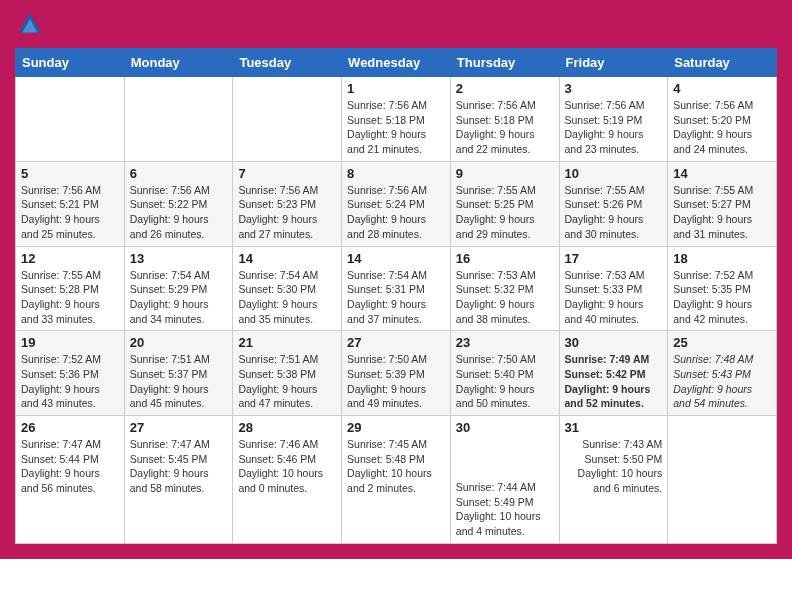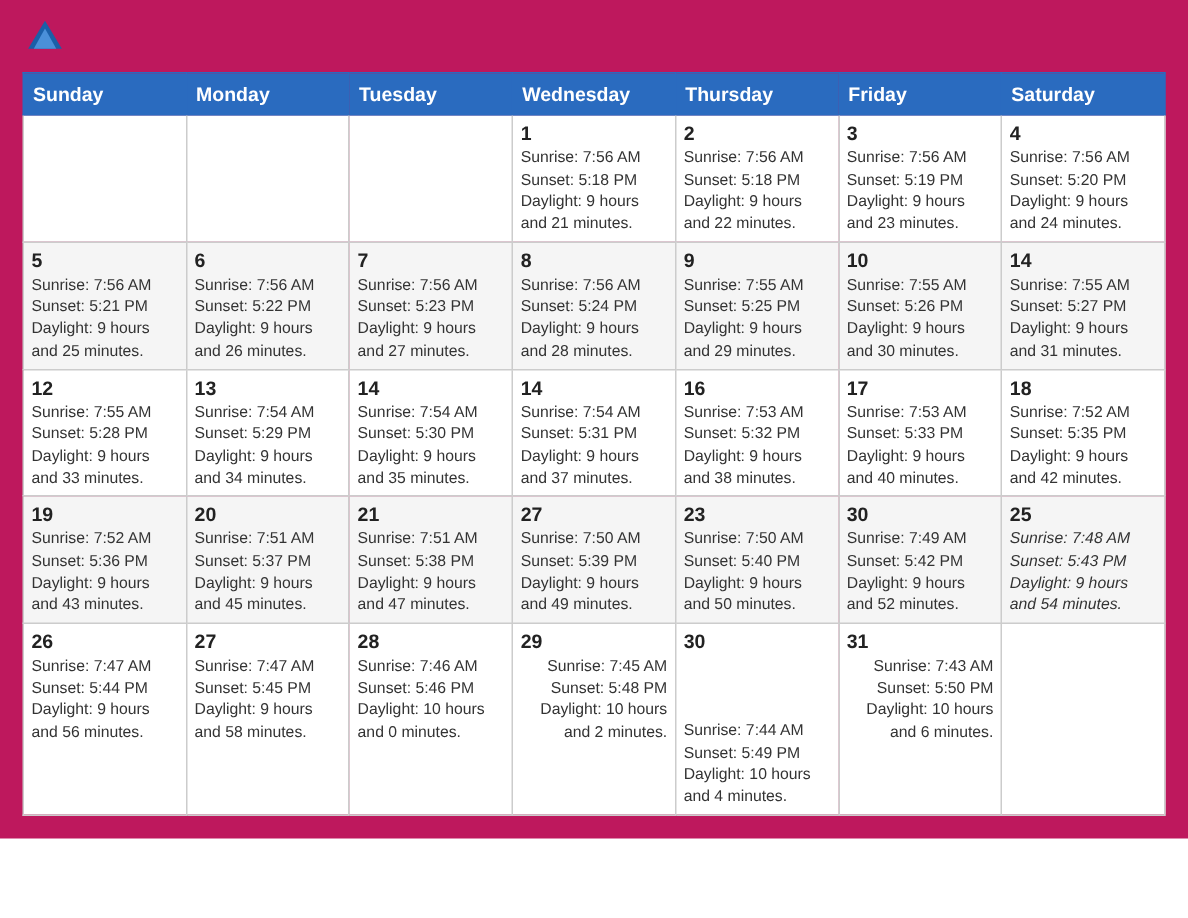--- a/index.html
+++ b/index.html
@@ -290,21 +290,21 @@
           </td>
           <td>
             <div class="day-num">23</div>
             <div class="day-info" style="white-space: pre-line;">Sunrise: 7:50 AM
 Sunset: 5:40 PM
 Daylight: 9 hours
 and 50 minutes.</div>
           </td>
           <td>
             <div class="day-num">30</div>
-            <div class="day-info" style="white-space: pre-line;">Sunrise: 7:49 AM
+            <div class="day-info" style="white-space: pre-line; font-weight: bold;">Sunrise: 7:49 AM
 Sunset: 5:42 PM
 Daylight: 9 hours
 and 52 minutes.</div>
           </td>
           <td>
             <div class="day-num">25</div>
             <div class="day-info" style="white-space: pre-line; font-style: italic;">Sunrise: 7:48 AM
 Sunset: 5:43 PM
 Daylight: 9 hours
 and 54 minutes.</div>
@@ -327,21 +327,21 @@
           </td>
           <td>
             <div class="day-num">28</div>
             <div class="day-info" style="white-space: pre-line;">Sunrise: 7:46 AM
 Sunset: 5:46 PM
 Daylight: 10 hours
 and 0 minutes.</div>
           </td>
           <td>
             <div class="day-num">29</div>
-            <div class="day-info" style="white-space: pre-line; text-align: right;">Sunrise: 7:45 AM
+            <div class="day-info" style="white-space: pre-line;">Sunrise: 7:45 AM
 Sunset: 5:48 PM
 Daylight: 10 hours
 and 2 minutes.</div>
           </td>
           <td>
             <div class="day-num">30</div>
             <div class="day-info" style="white-space: pre-line; margin-top: 45px;">Sunrise: 7:44 AM
 Sunset: 5:49 PM
 Daylight: 10 hours
 and 4 minutes.</div>

